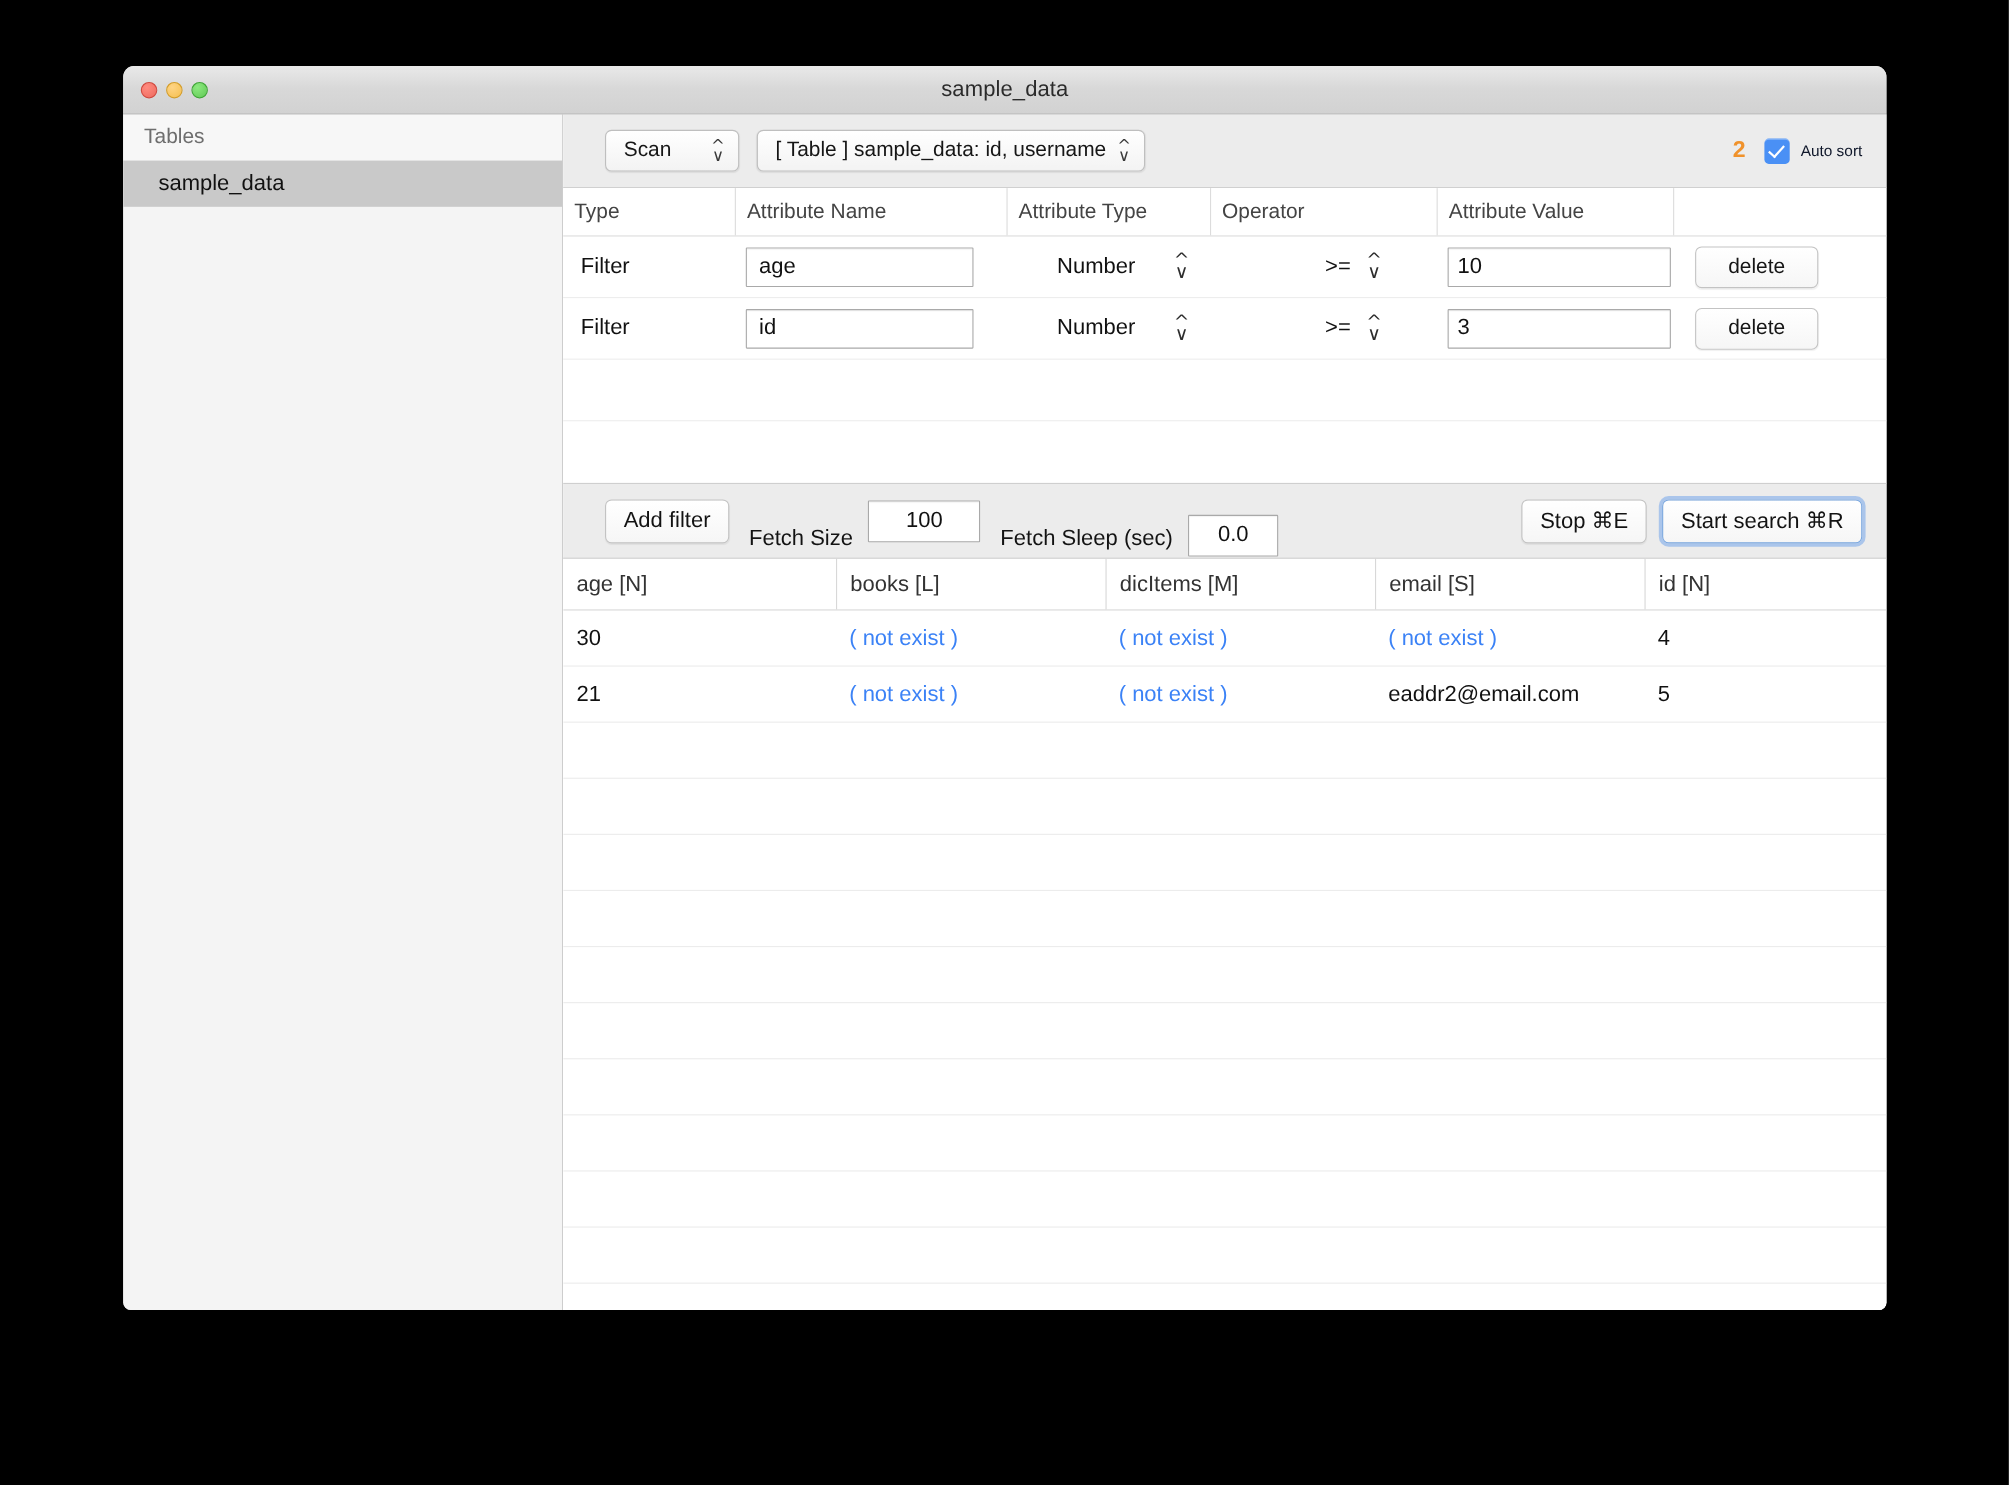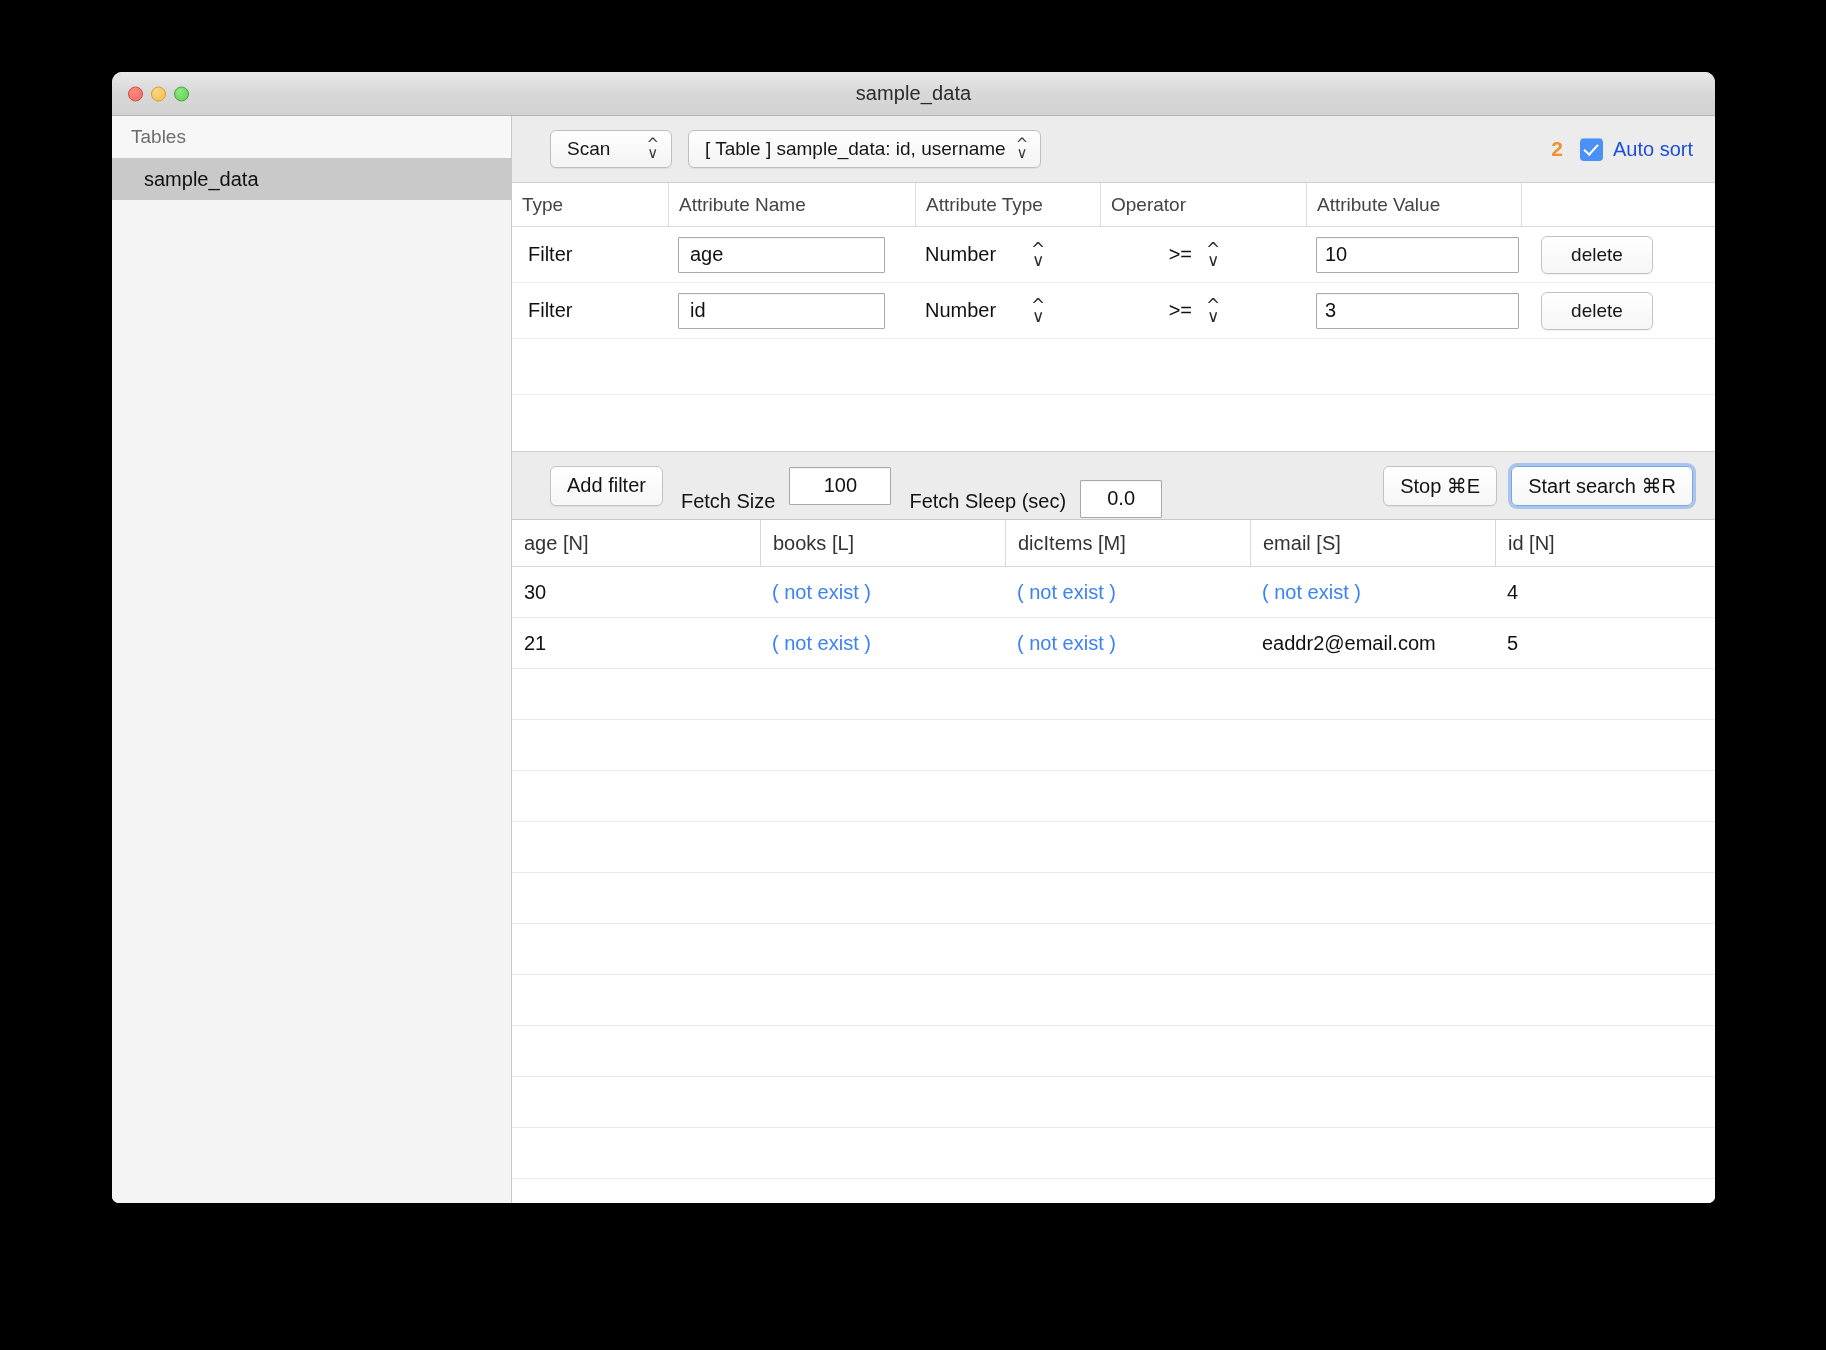--- a/index.html
+++ b/index.html
@@ -8,21 +8,21 @@
     width: 1826px; height: 1350px;
     background: #000000;
     overflow: hidden;
     font-family: "Liberation Sans", sans-serif;
     -webkit-font-smoothing: antialiased;
   }
 
   
   #window {
     position: absolute;
-    left: 112px; top: 72px;
+    left: 112px; top: 60px;
     width: 1603px; height: 1131px;
     border-radius: 10px 10px 7px 7px;
     background: #f5f5f5;
     overflow: hidden;
     box-shadow: 0 6px 34px rgba(0,0,0,0.55);
   }
 
   
   #titlebar {
     position: relative;
@@ -149,21 +149,21 @@
   }
   .checkbox::after {
     content: "";
     position: absolute;
     left: 7px; top: 3px;
     width: 6px; height: 12px;
     border: solid #fff;
     border-width: 0 2.6px 2.6px 0;
     transform: rotate(42deg);
   }
-  #autosort-label { font-size: 20px; color: #1d4ed8; }
+  #autosort-label { font-size: 14px; color: #0f172a; }
 
   
   #filters {
     flex: none;
     background: #fff;
     border-bottom: 1px solid #cfcfcf;
   }
   .frow {
     display: flex;
     height: 56px;
@@ -201,21 +201,21 @@
     padding: 0 8px;
     display: flex;
     align-items: center;
     border-radius: 1px;
     box-shadow: inset 0 1px 1px rgba(0,0,0,0.05);
   }
   #in-name-0, #in-name-1 { width: 207px; padding-left: 11px; }
   #in-val-0, #in-val-1 { width: 203px; }
 
   .stepper-cell { justify-content: flex-start; gap: 0; }
-  .step-text { font-size: 20px; color: #111; }
+  .step-text { font-size: 20px; color: #111; margin-left: 36px; }
   .stepper {
     display: inline-flex;
     flex-direction: column;
     align-items: center;
     justify-content: center;
     line-height: .62;
     font-size: 17px;
     color: #2d2d2d;
     font-family: "DejaVu Sans", sans-serif;
     margin-left: 14px;

